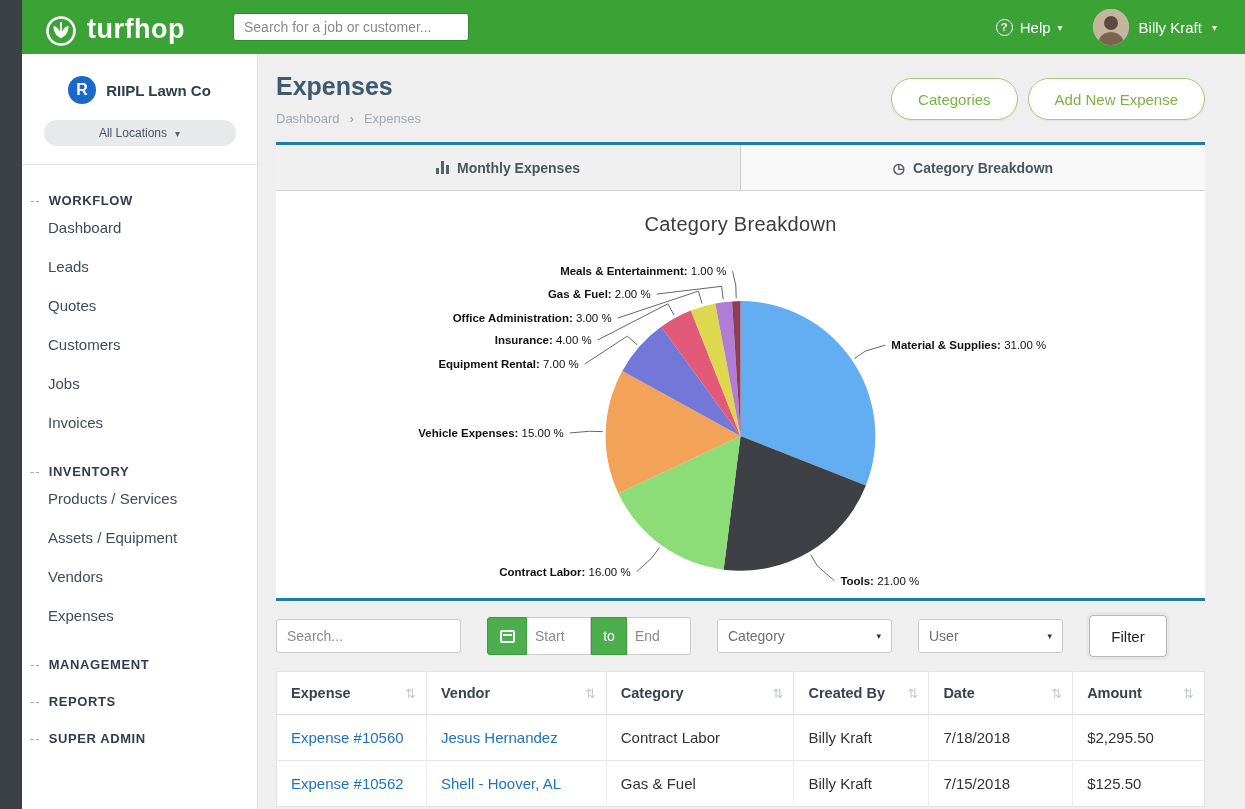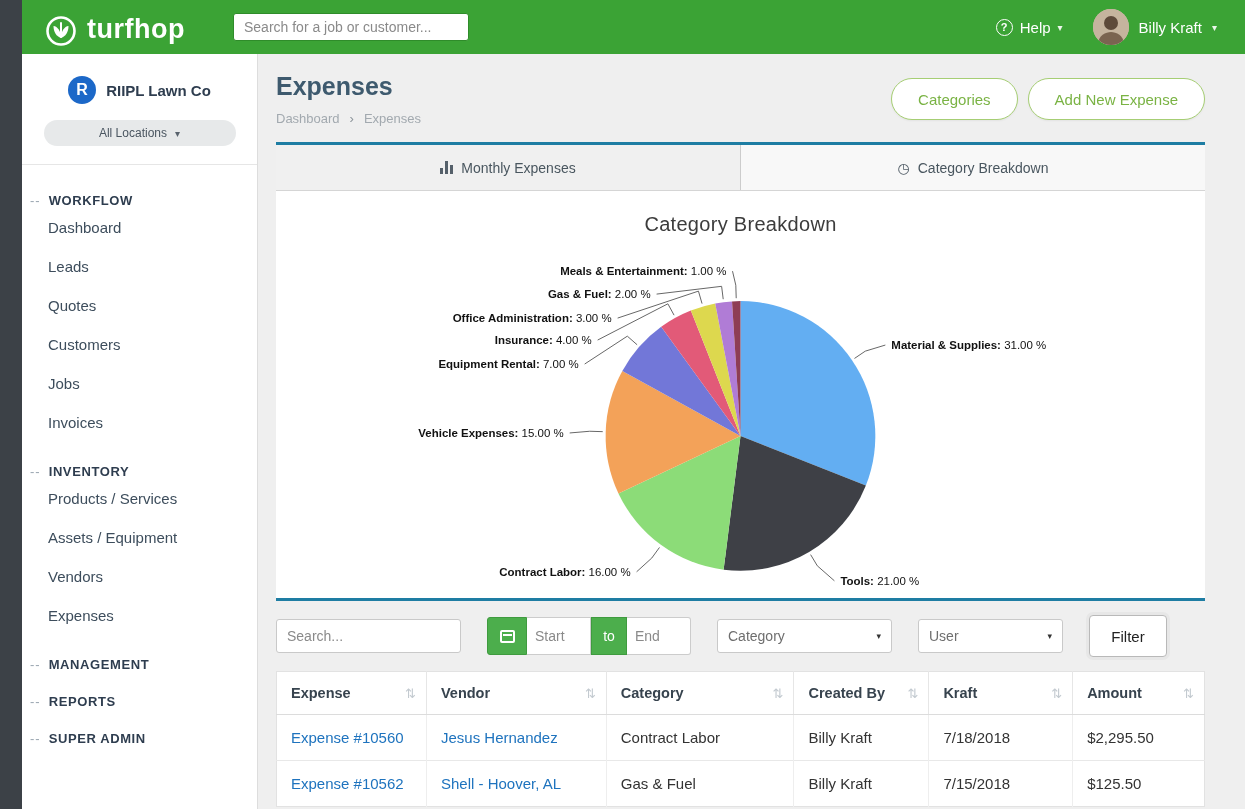--- a/index.html
+++ b/index.html
@@ -84,21 +84,21 @@
     border:1px solid #a6ce74; color:#7ab344; font-size:15px;
     font-family:"Liberation Sans", sans-serif;
     box-shadow:0 1px 2px rgba(0,0,0,.05);
   }
 
   .blue-rule { height:3px; background:#1e7da3; flex:0 0 3px; }
 
   .tabs { display:flex; height:46px; flex:0 0 46px; border-bottom:1px solid #d5d5d5; }
   .tab {
     flex:1; display:flex; align-items:center; justify-content:center; gap:8px;
-    background:#f0f0f0; font-size:14px; font-weight:normal; color:#49565f;
+    background:#f0f0f0; font-size:14px; font-weight:bold; color:#49565f;
   }
   .tab.active { background:#f8f8f8; border-left:1px solid #ccc; }
   .bar-icon { display:inline-flex; align-items:flex-end; gap:2px; height:13px; }
   .bar-icon i { display:block; width:3px; background:#55606a; }
   .bar-icon i:nth-child(1){height:6px;} .bar-icon i:nth-child(2){height:13px;} .bar-icon i:nth-child(3){height:9px;}
   .pie-tab-icon { font-size:14px; color:#55606a; line-height:1; }
 
   .chart-card { position:relative; height:407px; flex:0 0 407px; background:#fff; }
   .chart-title {
     position:absolute; top:22px; left:0; right:0; text-align:center;
@@ -347,21 +347,21 @@
             <col style="width:135px">
               <col style="width:144px">
               <col style="width:132px">
           </colgroup>
           <thead>
             <tr data-interactable="false">
               <th data-interactable="true"><span>Expense</span><span class="sort-icon" data-interactable="true">⇅</span></th>
               <th data-interactable="true"><span>Vendor</span><span class="sort-icon" data-interactable="true">⇅</span></th>
               <th data-interactable="true"><span>Category</span><span class="sort-icon" data-interactable="true">⇅</span></th>
               <th data-interactable="true"><span>Created By</span><span class="sort-icon" data-interactable="true">⇅</span></th>
-              <th data-interactable="true"><span>Kraft</span><span class="sort-icon" data-interactable="true">⇅</span></th>
+              <th data-interactable="true"><span>Date</span><span class="sort-icon" data-interactable="true">⇅</span></th>
               <th data-interactable="true"><span>Amount</span><span class="sort-icon" data-interactable="true">⇅</span></th>
             </tr>
           </thead>
           <tbody>
             <tr data-interactable="false">
               <td><span class="link" data-interactable="true">Expense #10560</span></td>
               <td><span class="link" data-interactable="true">Jesus Hernandez</span></td>
               <td data-interactable="false">Contract Labor</td>
               <td data-interactable="false">Billy Kraft</td>
               <td data-interactable="false">7/18/2018</td>

